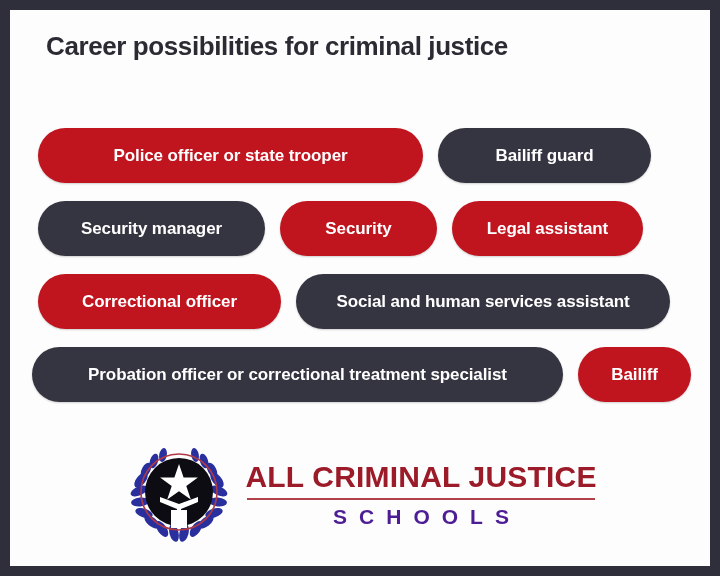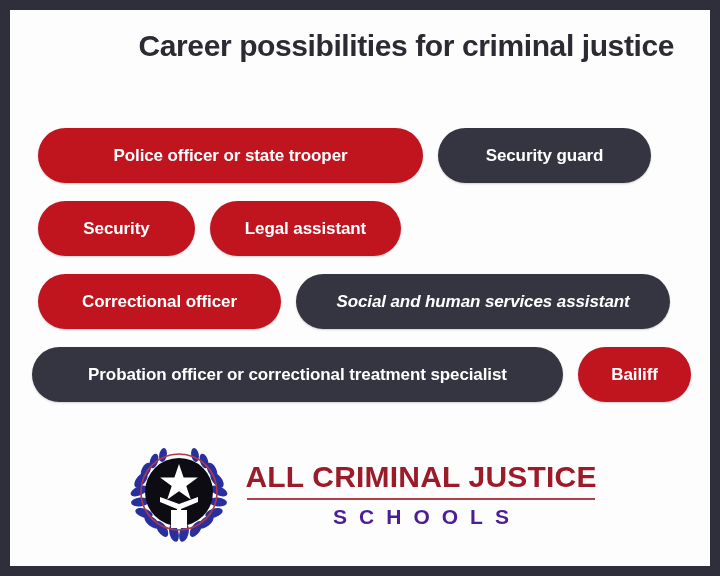--- a/index.html
+++ b/index.html
@@ -31,25 +31,25 @@
     box-sizing: border-box;
     overflow: hidden;
   }
 
   
   .title {
     position: absolute;
     left: 0;
     right: 0;
     top: 16px;
-    text-align: right;
+    text-align: left;
     color: #2b2b33;
     font-family: "Liberation Sans", sans-serif;
     font-weight: bold;
-    font-size: 30px;
+    font-size: 26px;
     line-height: 40px;
     letter-spacing: -0.4px;
     padding: 0 36px;
     box-sizing: border-box;
   }
   .title-line { display: block; }
 
   
   .rows {
     position: absolute;
@@ -85,21 +85,21 @@
   .pill.red  { background: #c0141f; }
   .pill.dark { background: #343540; }
 
   
   .w-police     { width: 385px; text-align: center; }
   .w-secguard   { width: 213px; }
   .w-secmgr     { width: 227px; }
   .w-paralegal  { width: 157px; }
   .w-legalasst  { width: 191px; }
   .w-correction { width: 243px; }
-  .w-social     { width: 374px; font-style: italic; }
+  .w-social     { width: 374px; }
   .w-probation  { width: 531px; }
   .w-bailiff    { width: 113px; }
 
   .row-4 { padding-left: 22px; }
 
   
   .logo {
     position: absolute;
     left: 4px;
     right: 0;
@@ -153,24 +153,25 @@
   <div class="canvas">
 
     <div class="title">
       <span class="title-line">Career possibilities for criminal justice</span>
     </div>
 
     <div class="rows">
 
       <div class="row row-1">
         <div class="pill red w-police">Police officer or state trooper</div>
-        <div class="pill dark w-secguard">Security guard</div>
+        <div class="pill dark w-secguard">Bailiff guard</div>
       </div>
 
       <div class="row row-2">
+        <div class="pill dark w-secmgr">Security manager</div>
         <div class="pill red w-paralegal">Security</div>
         <div class="pill red w-legalasst">Legal assistant</div>
       </div>
 
       <div class="row row-3">
         <div class="pill red w-correction">Correctional officer</div>
         <div class="pill dark w-social">Social and human services assistant</div>
       </div>
 
       <div class="row row-4">

